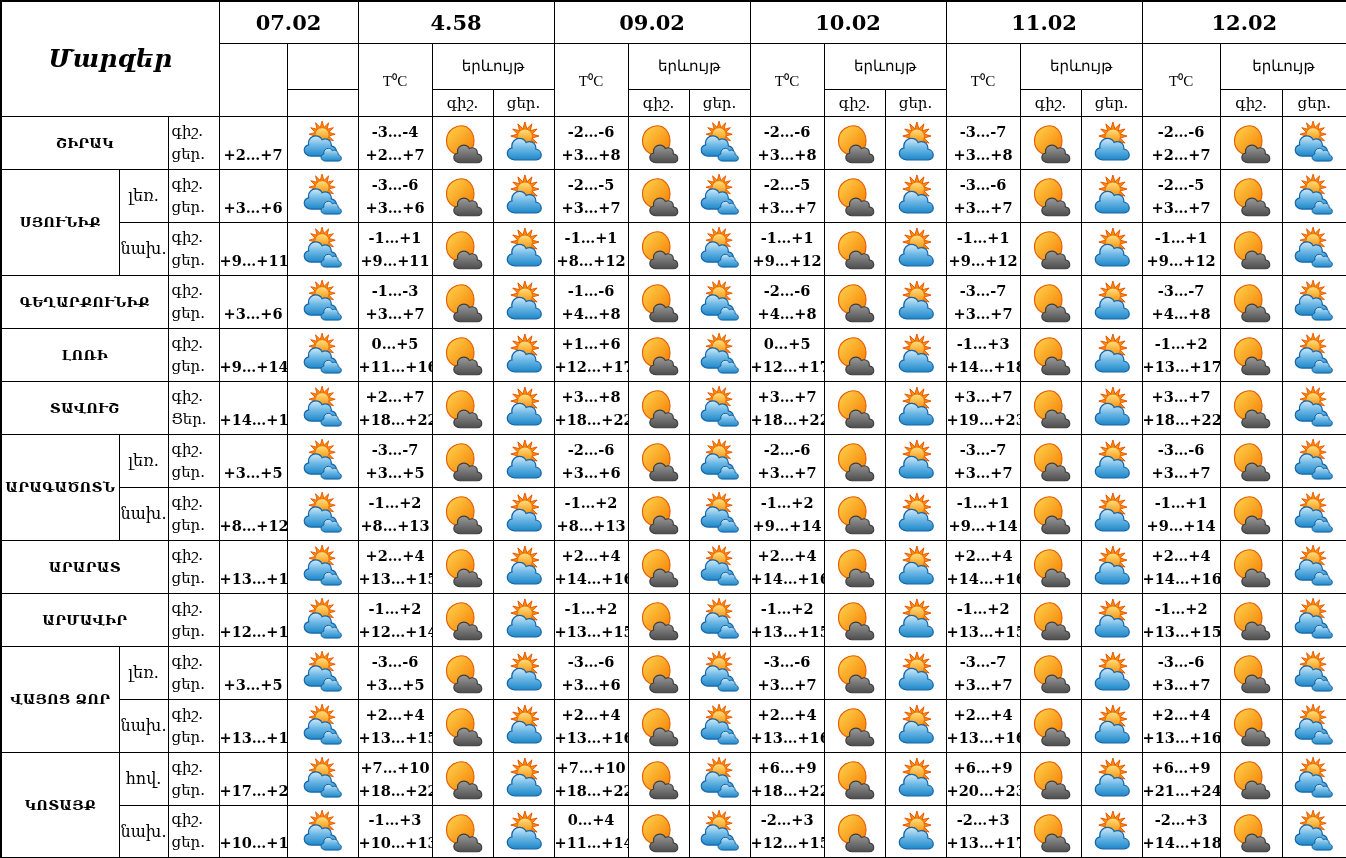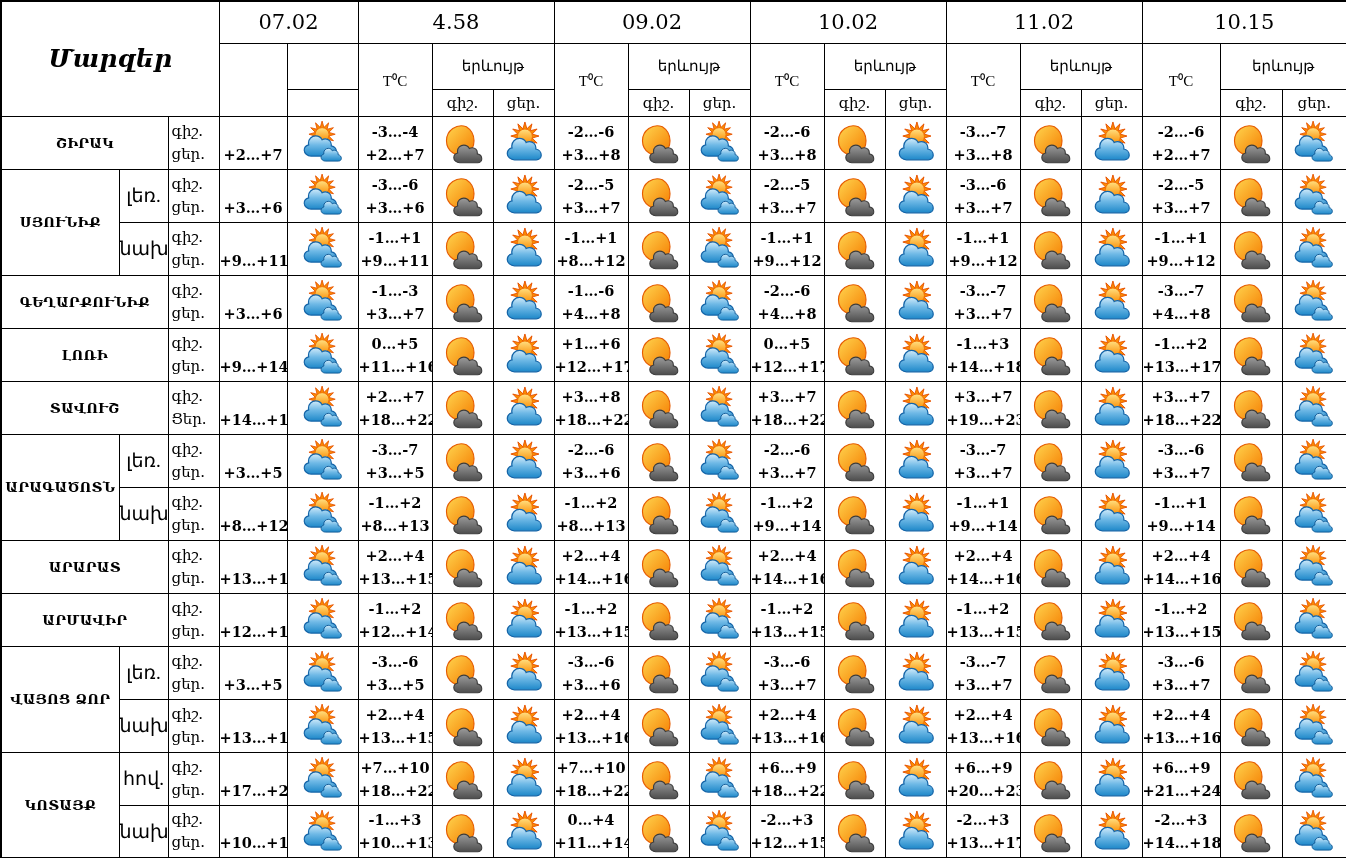--- a/index.html
+++ b/index.html
@@ -5,24 +5,24 @@
   html,body{margin:0;padding:0;background:#fff;}
   body{font-family:"DejaVu Serif","DejaVu Sans",serif;color:#000;}
   .wrap{width:1346px;}
   table{border-collapse:collapse;table-layout:fixed;width:1346px;height:857px;border:2px solid #000;background:#fff;}
   th,td{border:1px solid #000;padding:0;text-align:center;vertical-align:middle;overflow:hidden;}
   thead tr.r1{height:42px;}
   thead tr.r2{height:46px;font-family:Liberation Serif, serif;}
   thead tr.r3{height:27px;}
   tbody tr{height:53px;}
   .corner{font-style:italic;font-weight:bold;font-size:25px;}
-  .date{font-weight:normal;font-size:21px;}
+  .date{font-weight:bold;font-size:21px;}
   .hsmall{font-size:15px;font-weight:normal;}
   .region-cell{font-weight:bold;font-size:13.5px;white-space:nowrap;letter-spacing:.2px;text-align:center;}
-  .sub-cell{font-size:19px;white-space:nowrap;font-family:Liberation Serif, serif;}
+  .sub-cell{font-size:16px;white-space:nowrap;}
   .time-label-cell{text-align:left;padding-left:3px;font-size:15px;line-height:23px;white-space:nowrap;}
   .temp-cell{font-weight:bold;font-size:14.5px;line-height:23px;white-space:nowrap;}
   .temp-cell div{height:23px;}
   .icon-cell svg{display:block;margin:0 auto;}
 </style>
 </head>
 <body>
 
 <svg width="0" height="0" style="position:absolute" aria-hidden="true">
   <defs>
@@ -76,21 +76,21 @@
         <col style="width:65px">
   </colgroup>
   <thead>
     <tr class="r1">
       <th class="corner" colspan="3" rowspan="3">Մարզեր</th>
       <th class="date" colspan="2">07.02</th>
       <th class="date" colspan="3">4.58</th>
       <th class="date" colspan="3">09.02</th>
       <th class="date" colspan="3">10.02</th>
       <th class="date" colspan="3">11.02</th>
-      <th class="date" colspan="3">10.15</th>
+      <th class="date" colspan="3">12.02</th>
     </tr>
     <tr class="r2">
       <th rowspan="2"></th>
       <th></th>
       <th class="hsmall" rowspan="2">T⁰C</th>
       <th class="hsmall" colspan="2">երևույթ</th>
       <th class="hsmall" rowspan="2">T⁰C</th>
       <th class="hsmall" colspan="2">երևույթ</th>
       <th class="hsmall" rowspan="2">T⁰C</th>
       <th class="hsmall" colspan="2">երևույթ</th>

